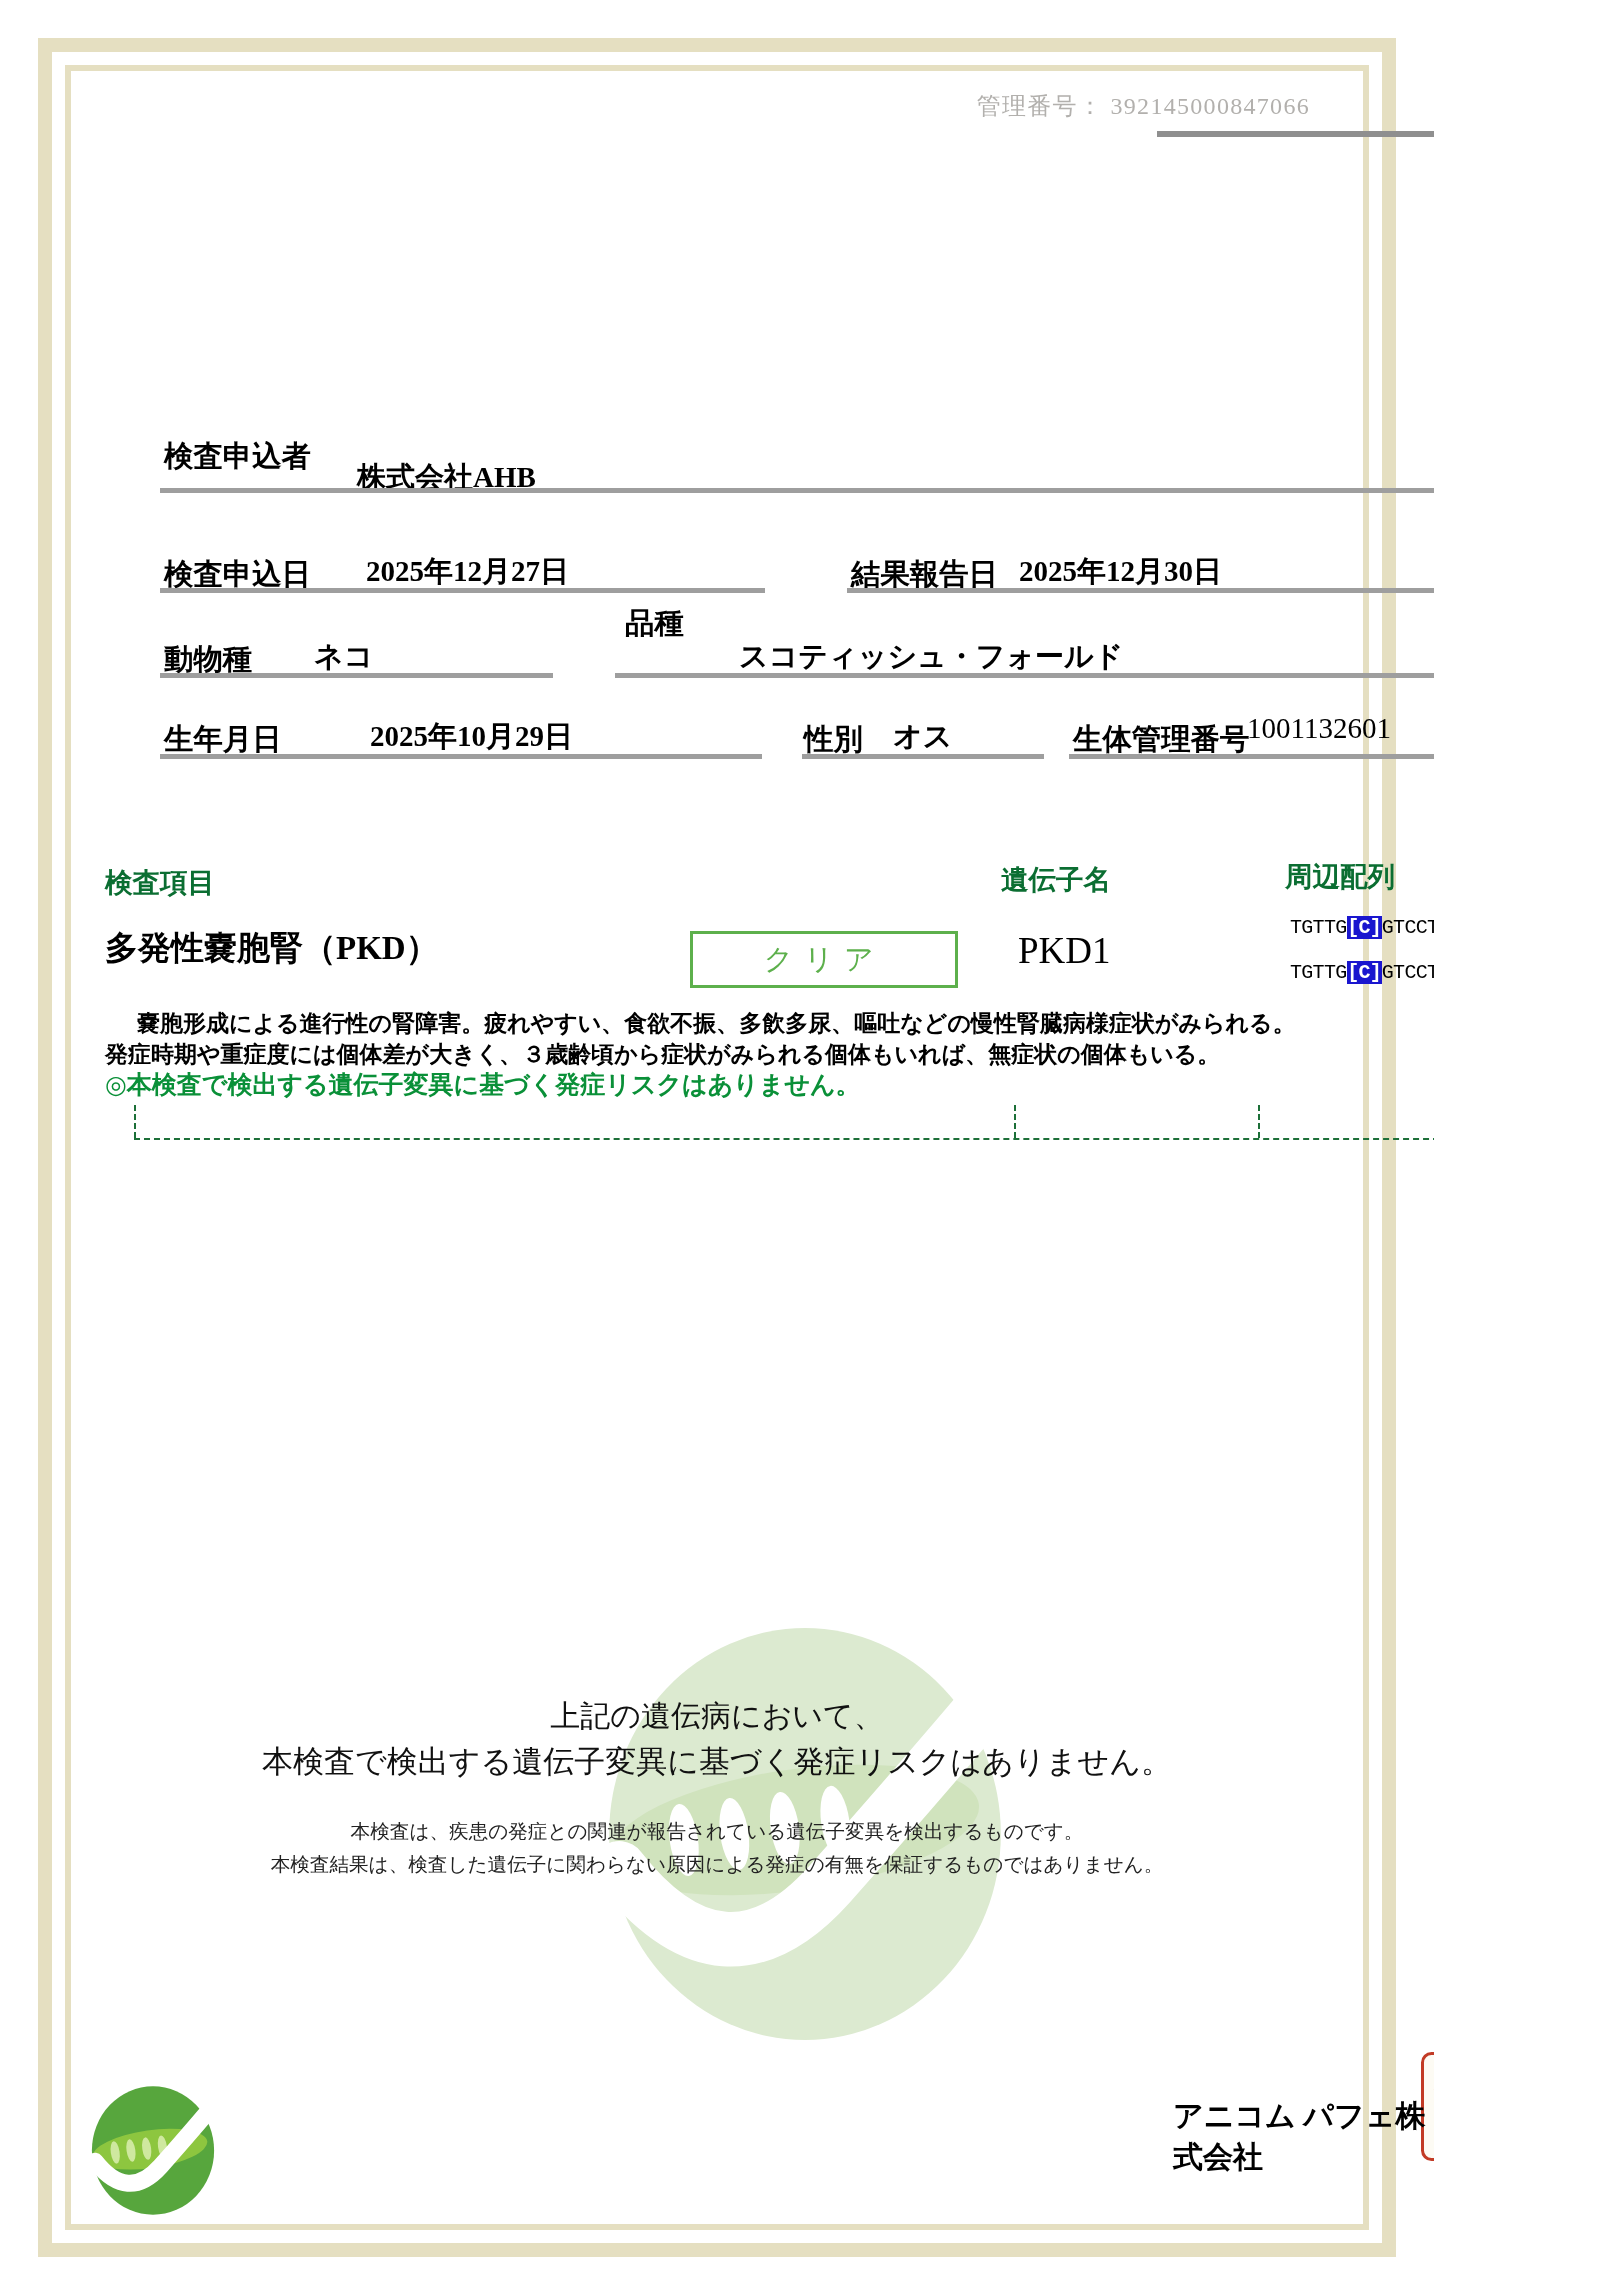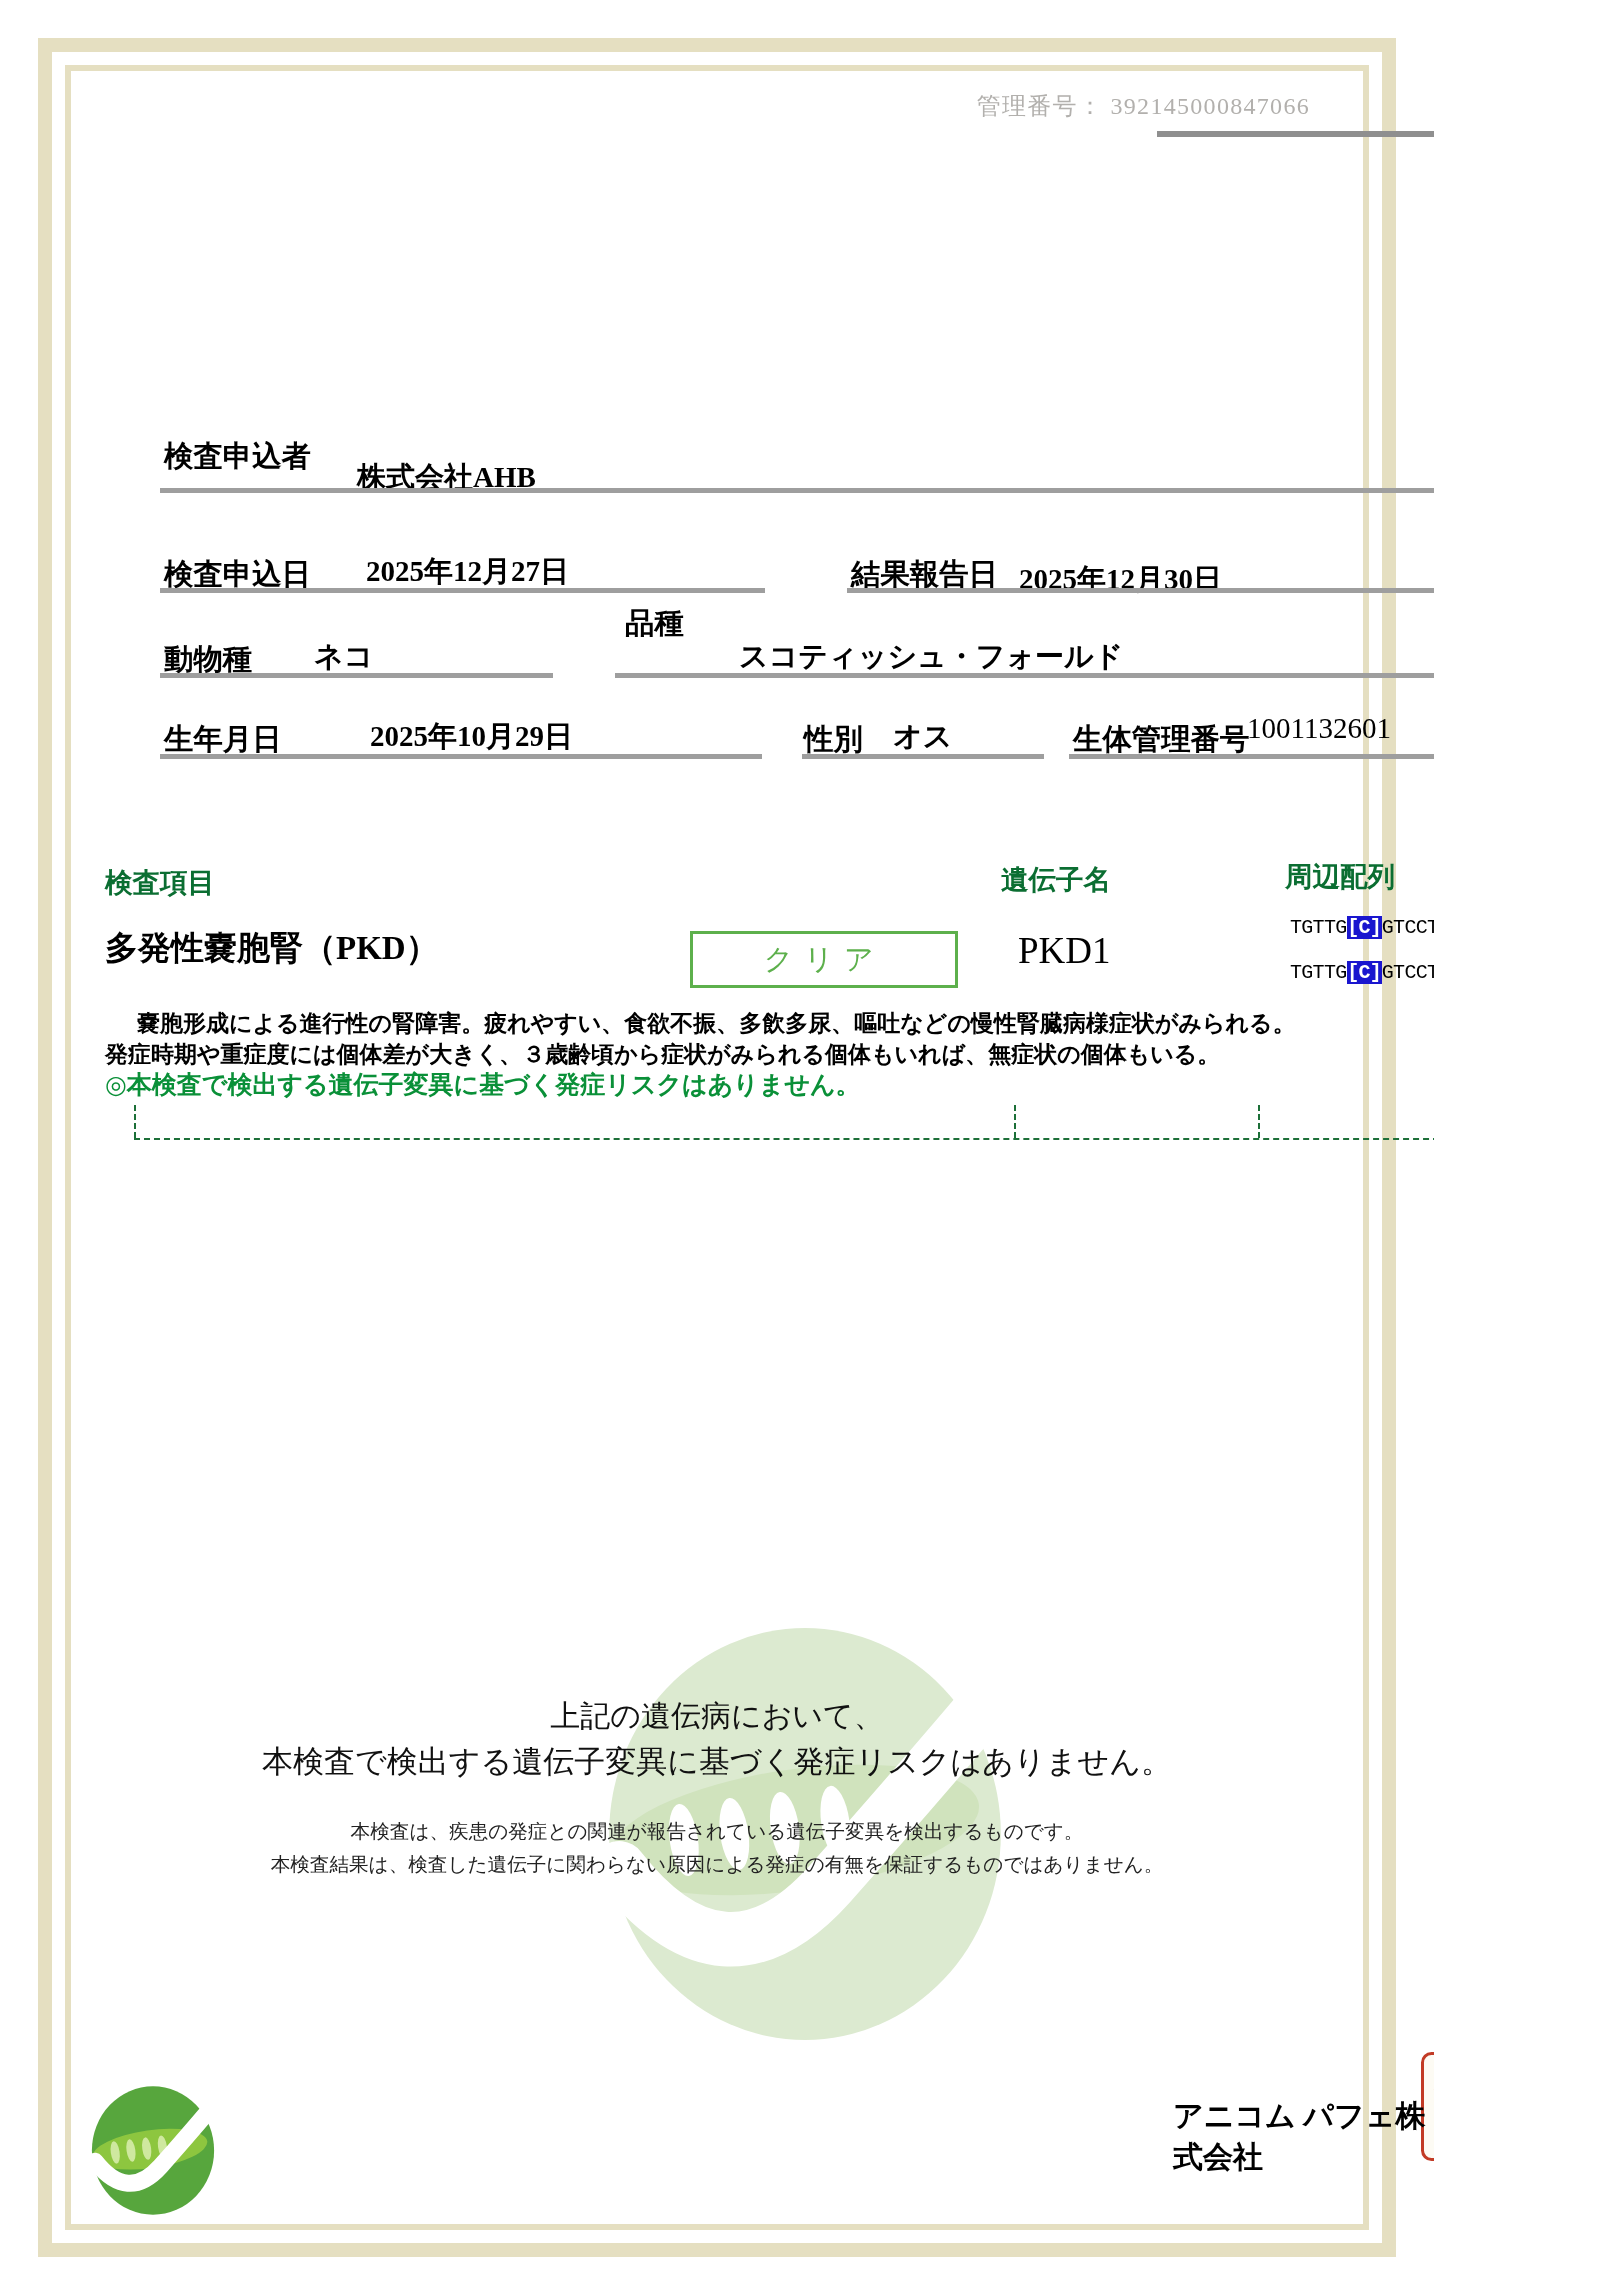--- a/index.html
+++ b/index.html
@@ -81,21 +81,21 @@
 
 
   <div class="abs lbl" style="left:164px;top:437px;">検査申込者</div>
   <div class="abs val" style="left:357px;top:434px;margin-top:24px;">株式会社AHB</div>
   <div class="bar" style="left:160px;top:488px;width:1338px;"></div>
 
   <div class="abs lbl" style="left:164px;top:555px;">検査申込日</div>
   <div class="abs val" style="left:366px;top:552px;">2025年12月27日</div>
   <div class="bar" style="left:160px;top:588px;width:605px;"></div>
   <div class="abs lbl" style="left:851px;top:555px;">結果報告日</div>
-  <div class="abs val" style="left:1019px;top:552px;margin-top:8px;">2025年12月30日</div>
+  <div class="abs val" style="left:1019px;top:552px;">2025年12月30日</div>
   <div class="bar" style="left:847px;top:588px;width:651px;"></div>
 
   <div class="abs lbl" style="left:164px;top:640px;">動物種</div>
   <div class="abs val" style="left:314px;top:637px;">ネコ</div>
   <div class="bar" style="left:160px;top:673px;width:393px;"></div>
   <div class="abs lbl" style="left:625px;top:604px;">品種</div>
   <div class="abs val" style="left:739px;top:637px;">スコティッシュ・フォールド</div>
   <div class="bar" style="left:615px;top:673px;width:883px;"></div>
 
   <div class="abs lbl" style="left:164px;top:720px;">生年月日</div>

